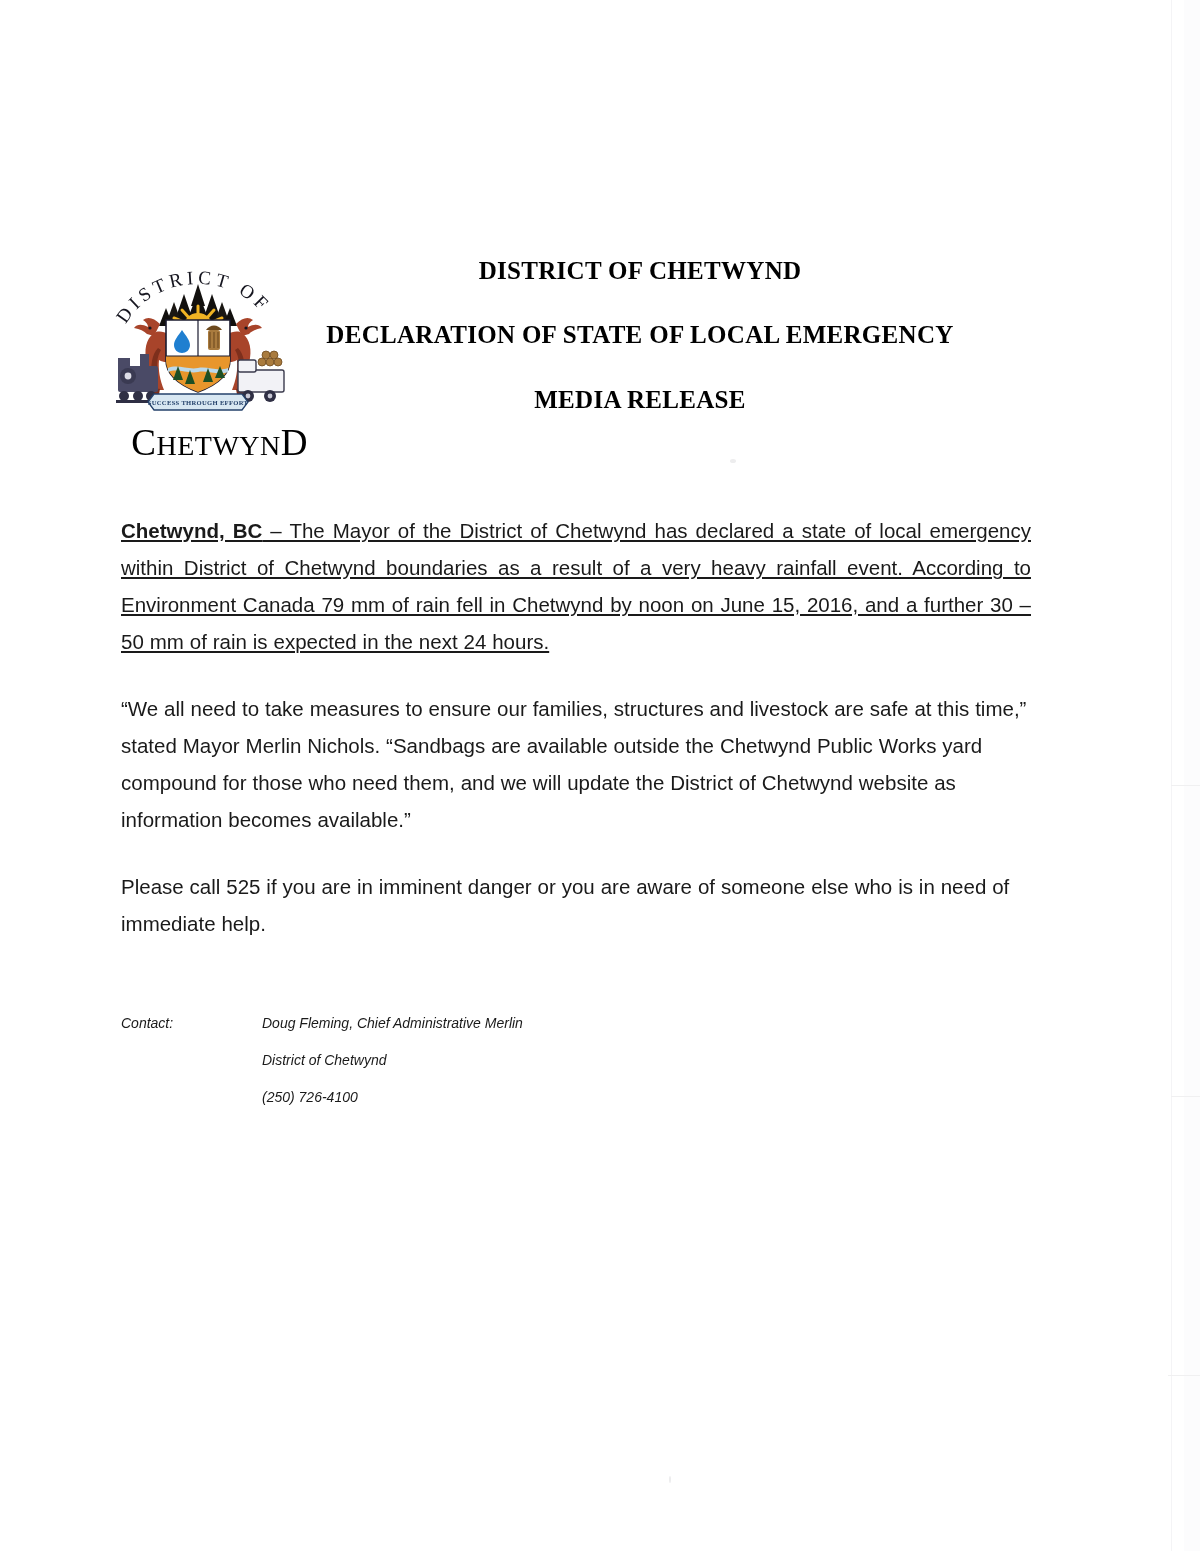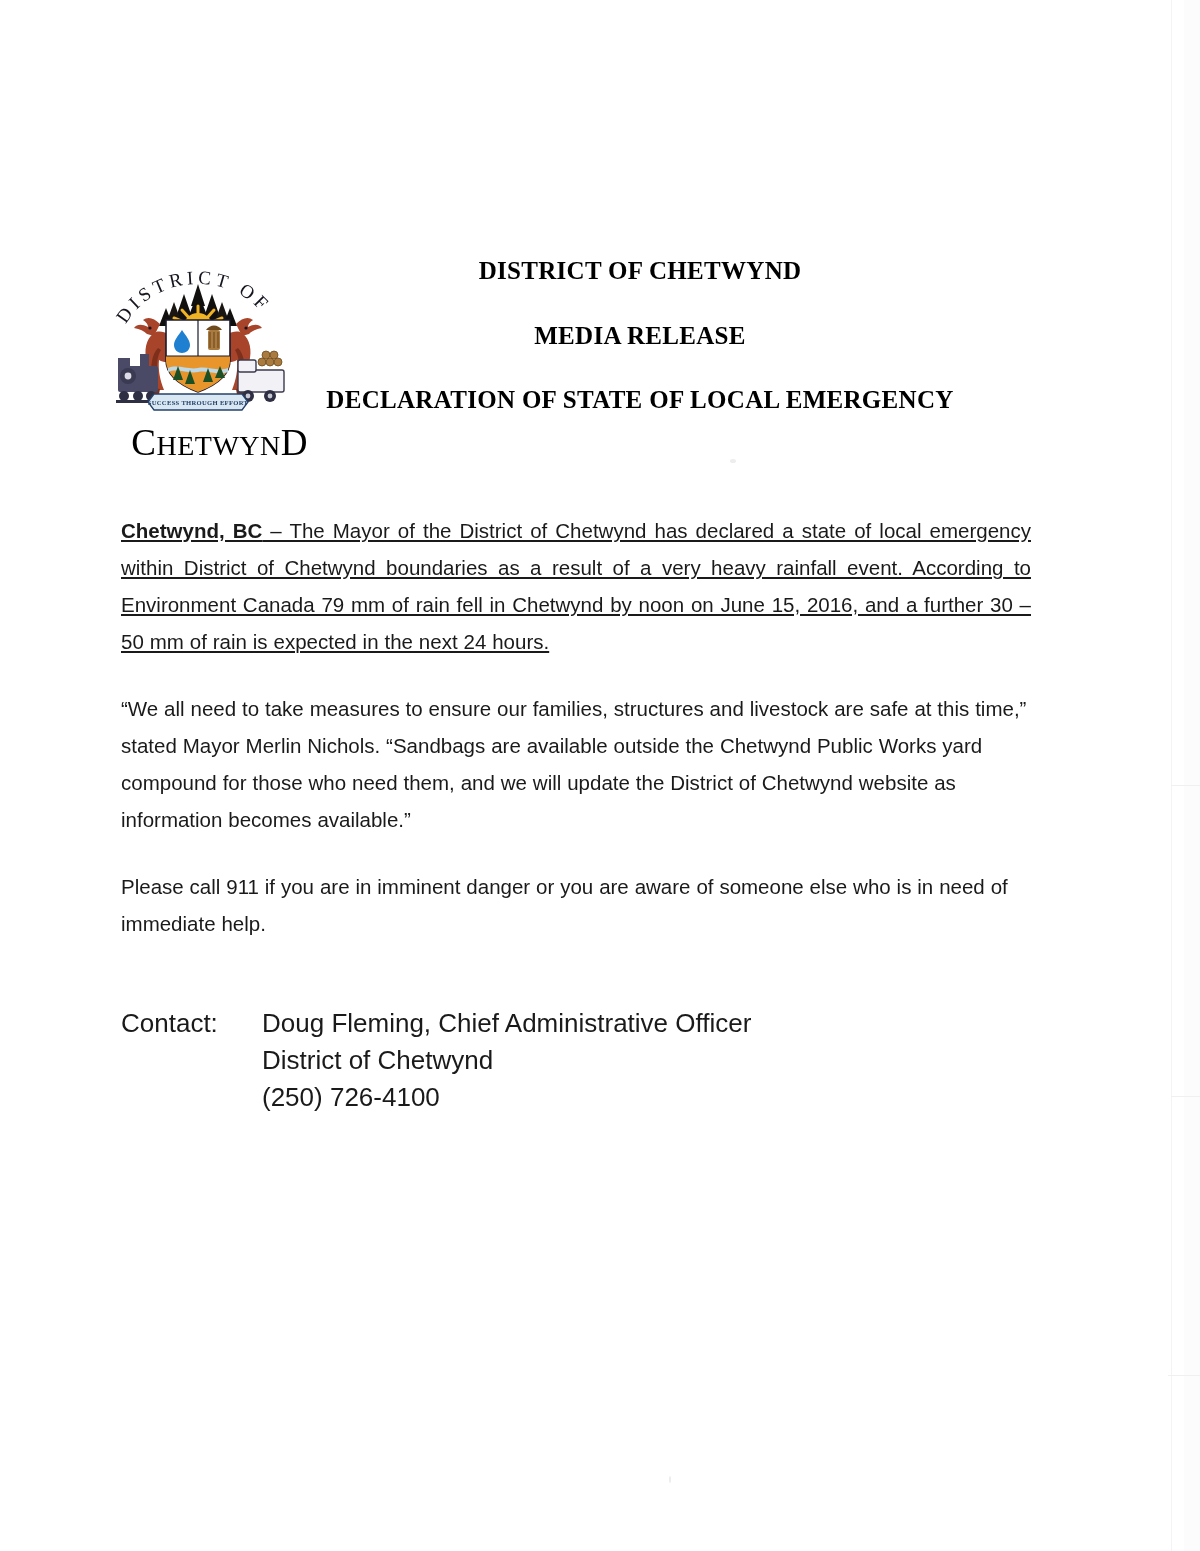--- a/index.html
+++ b/index.html
@@ -115,23 +115,24 @@
   }
   .para.justify { text-align: justify; text-decoration: underline; }
   .para.lead b { font-weight: bold; }
 
   .contact {
     position: absolute;
     left: 121px;
     top: 1005px;
     width: 910px;
     font-family: "Liberation Sans", sans-serif;
-    font-size: 26px;
+    font-size: 14px;
     line-height: 37px;
     color: #1a1a1a;
+    font-style: italic;
   }
   .contact-row { display: flex; align-items: flex-start; }
   .contact-label { width: 141px; flex: 0 0 141px; }
   .contact-values { flex: 1 1 auto; }
   .contact-values div { white-space: nowrap; }
 </style>
 </head>
 <body>
 
 <div class="page">
@@ -263,37 +264,37 @@
           <path d="M56,146 L144,146 L150,154 L144,162 L56,162 L50,154 Z" fill="#d8e7f2" stroke="#24416b" stroke-width="1.3"></path>
           <text x="100" y="157" text-anchor="middle" font-family="Liberation Serif, serif" font-size="6.6" font-weight="bold" fill="#24416b" letter-spacing="0.3">SUCCESS THROUGH EFFORT</text>
         </g>
       </svg>
 
       <div class="wordmark"><span class="cap">C</span><span class="sc">HETWYN</span><span class="cap">D</span></div>
     </div>
 
     <div class="titles">
       <div class="title-line t1">DISTRICT OF CHETWYND</div>
+      <div class="title-line t3">DECLARATION OF STATE OF LOCAL EMERGENCY</div>
       <div class="title-line t2">MEDIA RELEASE</div>
-      <div class="title-line t3">DECLARATION OF STATE OF LOCAL EMERGENCY</div>
     </div>
   </div>
 
   <div class="body-area">
     <p class="para justify lead"><b>Chetwynd, BC</b><span> – The Mayor of the District of Chetwynd has declared a state of local emergency within District of Chetwynd boundaries as a result of a very heavy rainfall event. According to Environment Canada 79 mm of rain fell in Chetwynd by noon on June 15, 2016, and a further 30 – 50 mm of rain is expected in the next 24 hours.</span></p>
 
     <p class="para">“We all need to take measures to ensure our families, structures and livestock are safe at this time,” stated Mayor Merlin Nichols. “Sandbags are available outside the Chetwynd Public Works yard compound for those who need them, and we will update the District of Chetwynd website as information becomes available.”</p>
 
-    <p class="para">Please call 911 if you are in imminent danger or you are aware of someone else who is in need of immediate help.</p>
+    <p class="para">Please call 525 if you are in imminent danger or you are aware of someone else who is in need of immediate help.</p>
   </div>
 
   <div class="contact">
     <div class="contact-row">
       <div class="contact-label">Contact:</div>
       <div class="contact-values">
-        <div>Doug Fleming, Chief Administrative Officer</div>
+        <div>Doug Fleming, Chief Administrative Merlin</div>
         <div>District of Chetwynd</div>
         <div>(250) 726-4100</div>
       </div>
     </div>
   </div>
 
 </div>
 
 </body></html>

